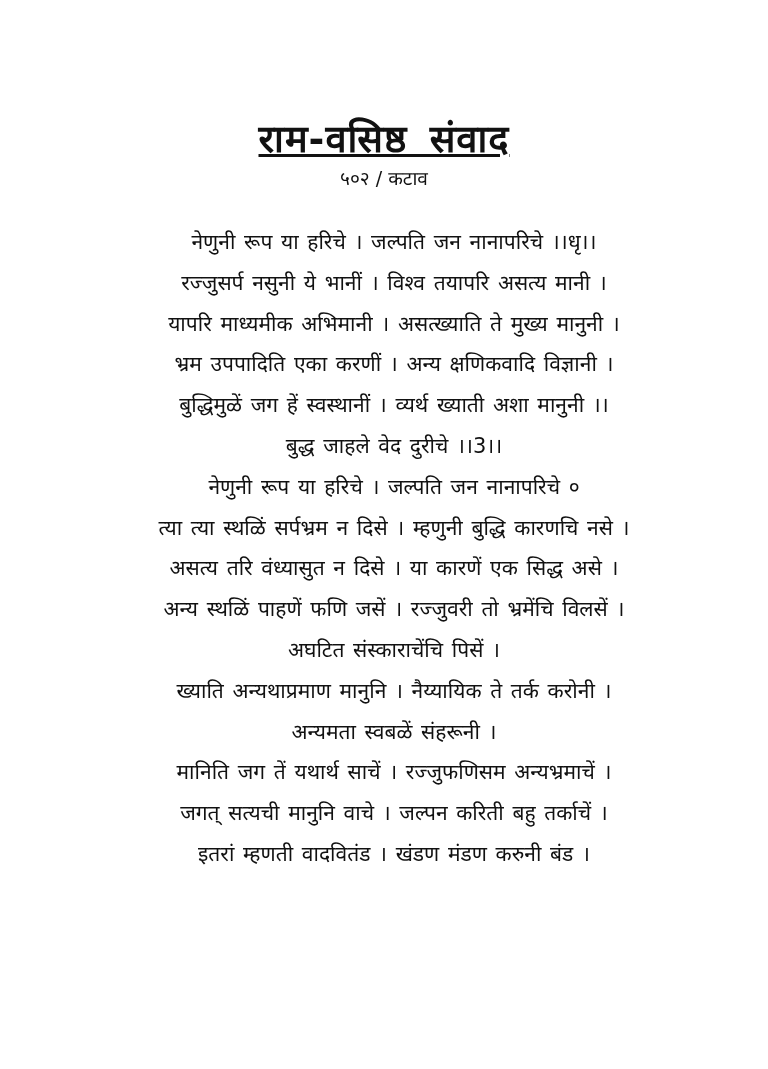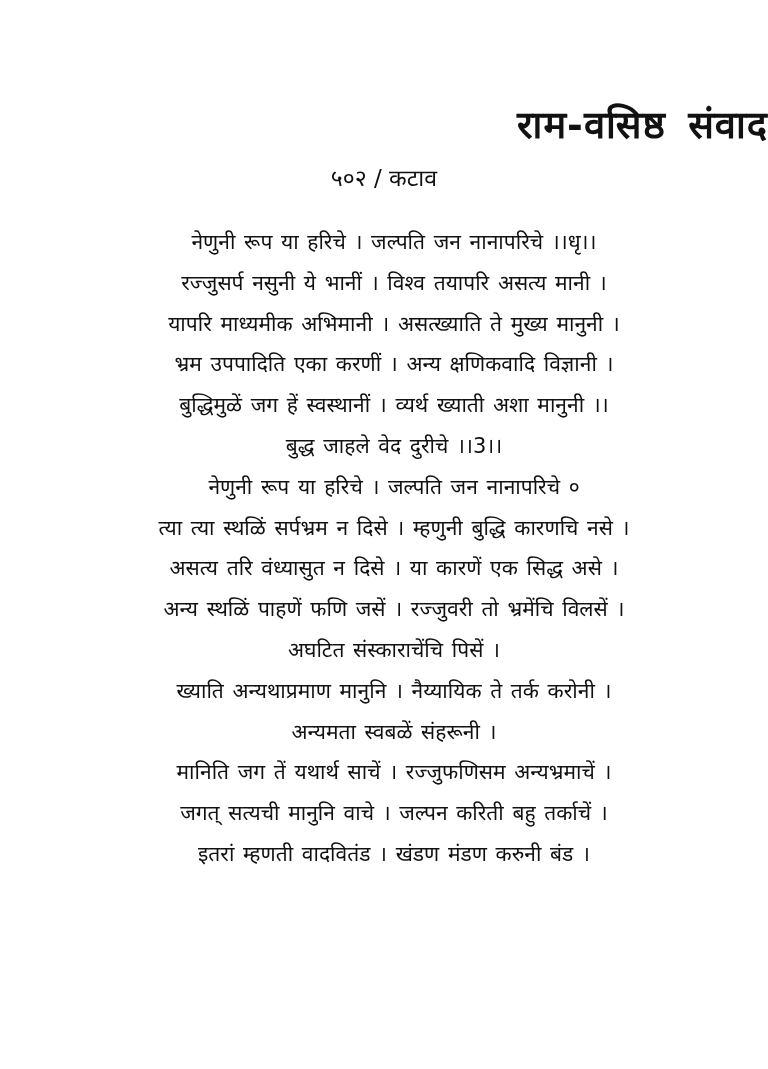--- a/index.html
+++ b/index.html
@@ -19,35 +19,36 @@
       position: absolute;
       left: 0;
       top: 0;
       width: 768px;
       height: 1069px;
     }
     .title {
       position: absolute;
       left: 0;
       width: 768px;
-      top: 100px;
-      text-align: right;
+      top: 114px;
+      text-align: center;
       font-size: 38px;
       font-weight: bold;
       line-height: 50px;
       letter-spacing: 1px;
       word-spacing: 8px;
+      text-decoration: underline;
     }
     .subtitle {
       position: absolute;
       left: 0;
       width: 768px;
       top: 163px;
       text-align: center;
-      font-size: 23px;
+      font-size: 19px;
       line-height: 30px;
     }
     .verses {
       position: absolute;
       left: 10px;
       width: 768px;
       top: 198px;
       margin-top: 24px;
     }
     .line {

